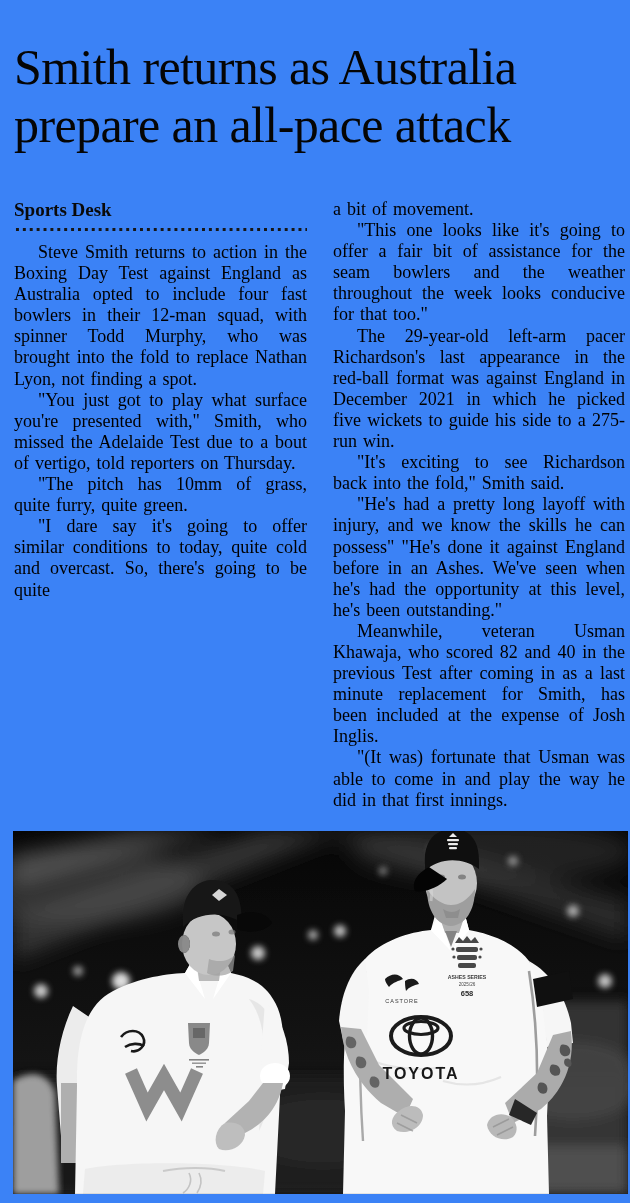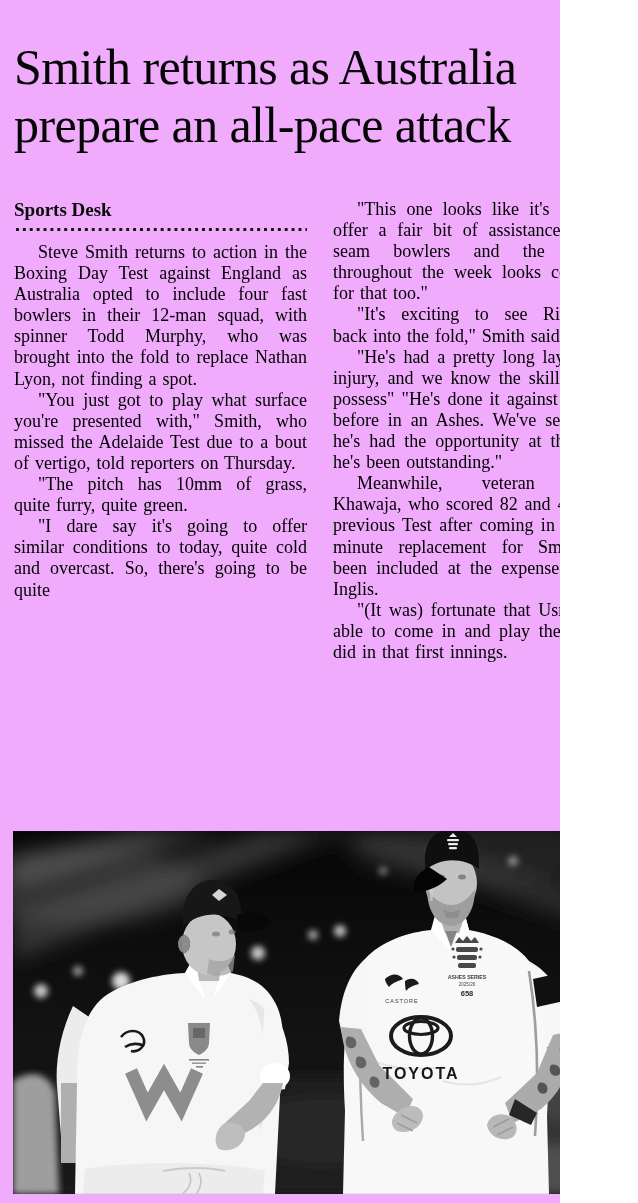--- a/index.html
+++ b/index.html
@@ -1,17 +1,17 @@
 <!DOCTYPE html>
 <html><head>
 <meta charset="utf-8">
 <style>
   html,body{margin:0;padding:0;background:#ffffff;}
   .page{
-    position:relative;width:560px;height:1203px;background:#f0abfc;
+    position:relative;width:630px;height:1203px;background:#3b82f6;
     font-family:"Liberation Serif", serif;color:#000;overflow:hidden;
   }
   .headline{
     position:absolute;left:14px;top:4px;width:616px;
     font-size:50px;line-height:58px;letter-spacing:-0.6px;font-weight:normal;color:#050505;
   }
   .headline div{white-space:nowrap;}
   .columns{
     position:absolute;left:14px;top:199px;width:611px;
     display:flex;gap:26px;
@@ -49,21 +49,23 @@
   <div class="columns">
     <div class="col left">
       <p class="byline">Sports Desk</p>
       <div class="dotted-rule"></div>
       <p class="body">Steve Smith returns to action in the Boxing Day Test against England as Australia opted to include four fast bowlers in their 12-man squad, with spinner Todd Murphy, who was brought into the fold to replace Nathan Lyon, not finding a spot.</p>
       <p class="body">"You just got to play what surface you're presented with," Smith, who missed the Adelaide Test due to a bout of vertigo, told reporters on Thursday.</p>
       <p class="body">"The pitch has 10mm of grass, quite furry, quite green.</p>
       <p class="body">"I dare say it's going to offer similar conditions to today, quite cold and overcast. So, there's going to be quite</p>
     </div>
     <div class="col right">
+      <p class="body cont">a bit of movement.</p>
       <p class="body">"This one looks like it's going to offer a fair bit of assistance for the seam bowlers and the weather throughout the week looks conducive for that too."</p>
+      <p class="body">The 29-year-old left-arm pacer Richardson's last appearance in the red-ball format was against England in December 2021 in which he picked five wickets to guide his side to a 275-run win.</p>
       <p class="body">"It's exciting to see Richardson back into the fold," Smith said.</p>
       <p class="body">"He's had a pretty long layoff with injury, and we know the skills he can possess" "He's done it against England before in an Ashes. We've seen when he's had the opportunity at this level, he's been outstanding."</p>
       <p class="body">Meanwhile, veteran Usman Khawaja, who scored 82 and 40 in the previous Test after coming in as a last minute replacement for Smith, has been included at the expense of Josh Inglis.</p>
       <p class="body">"(It was) fortunate that Usman was able to come in and play the way he did in that first innings.</p>
     </div>
   </div>
 
   <div class="photo">
     <svg width="615" height="363" viewBox="0 0 615 363" xmlns="http://www.w3.org/2000/svg">
       <defs>

